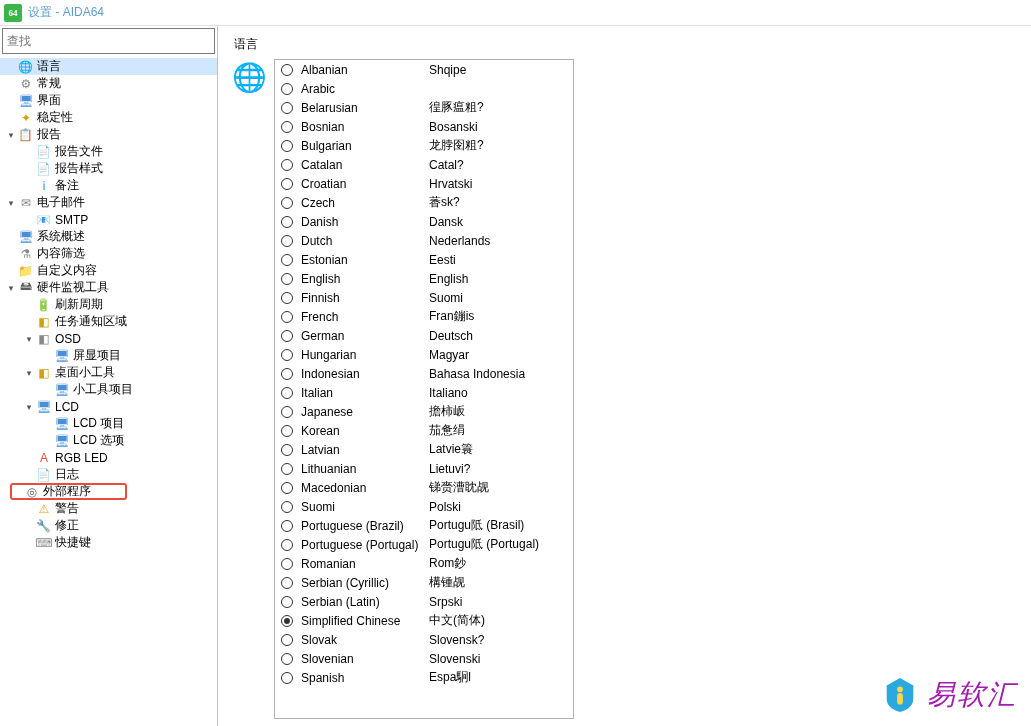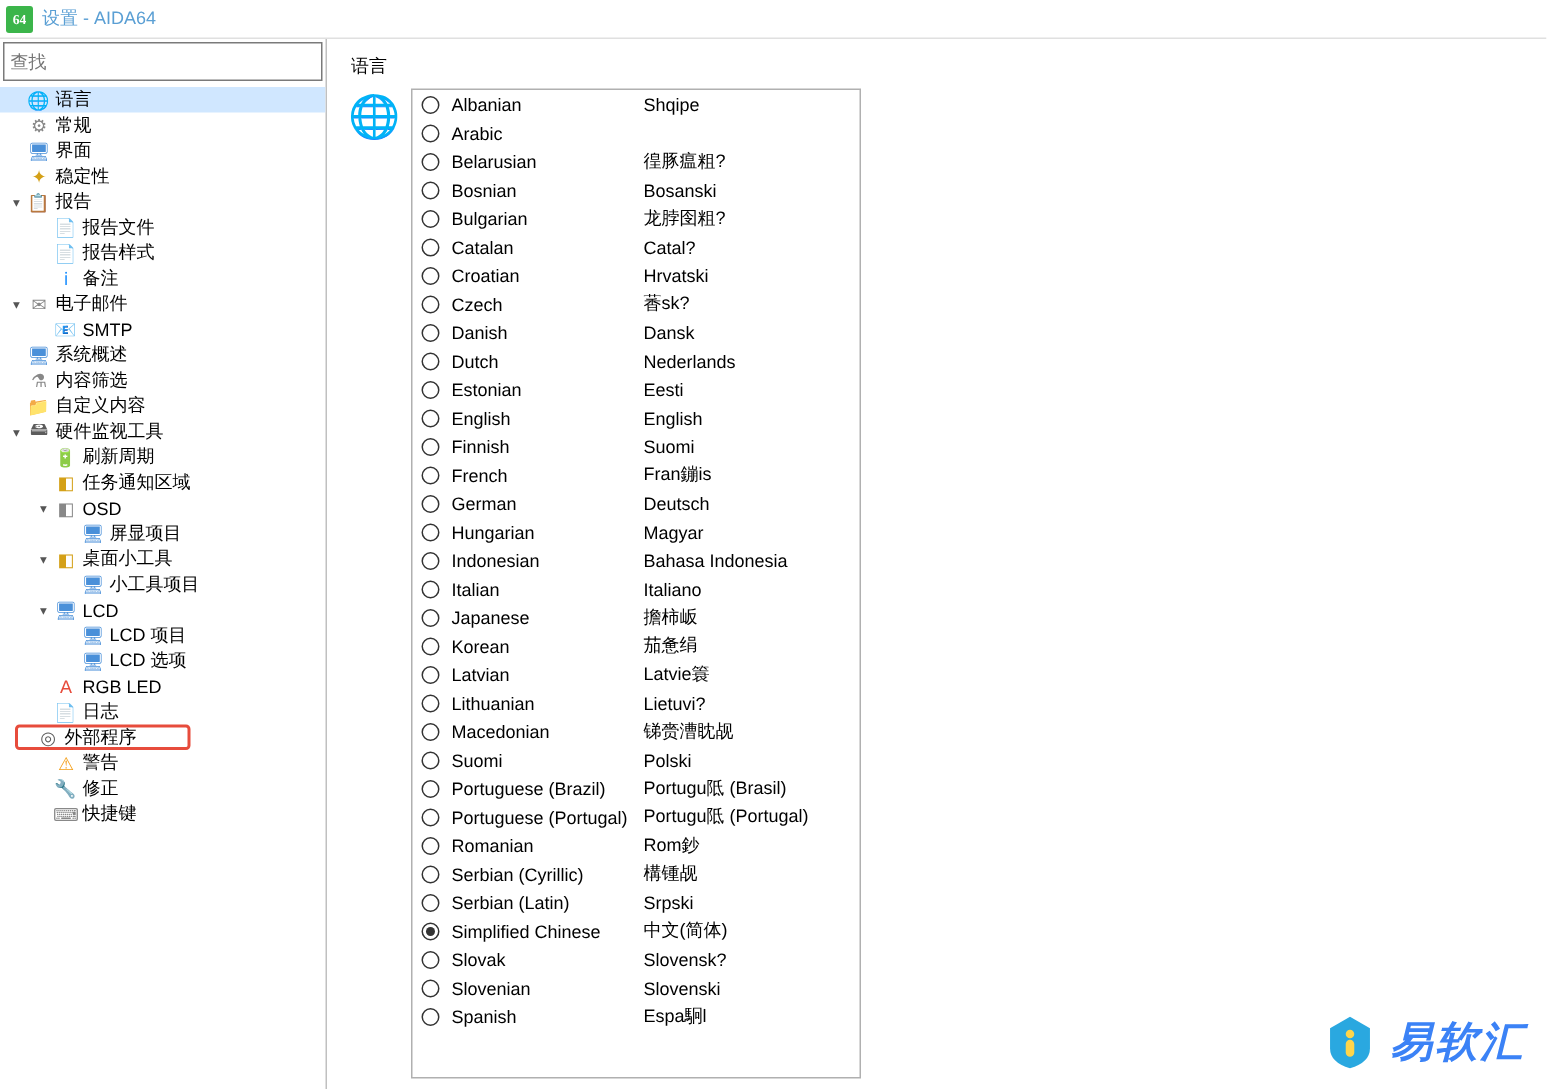--- a/index.html
+++ b/index.html
@@ -56,21 +56,21 @@
 
 .lang-list { border: 1px solid #b0b0b0; width: 300px; height: 660px; overflow-y: scroll; background: #fff; }
 .lang-row { display: flex; align-items: center; height: 19px; padding: 0 6px; }
 .lang-radio { width: 12px; height: 12px; border: 1px solid #333; border-radius: 50%; margin-right: 8px; flex-shrink: 0; position: relative; cursor: pointer; }
 .lang-radio.checked::after { content: ''; position: absolute; width: 6px; height: 6px; background: #333; border-radius: 50%; top: 2px; left: 2px; }
 .lang-name { width: 128px; font-size: 12px; }
 .lang-native { font-size: 12px; }
 
 .watermark { position: absolute; bottom: 12px; right: 14px; display: flex; align-items: center; gap: 8px; }
 .watermark-icon { width: 38px; height: 38px; }
-.watermark-text { font-size: 28px; font-weight: bold; font-style: italic; color: #3b82f6; letter-spacing: 2px; }
+.watermark-text { font-size: 28px; font-weight: normal; font-style: italic; color: #a21caf; letter-spacing: 2px; }
 
 
 .lang-list::-webkit-scrollbar { width: 16px; }
 .lang-list::-webkit-scrollbar-track { background: #f0f0f0; }
 .lang-list::-webkit-scrollbar-thumb { background: #c0c0c0; border: 1px solid #a0a0a0; }
 .lang-list::-webkit-scrollbar-button { background: #e8e8e8; height: 16px; border: 1px solid #a0a0a0; }
 </style>
 </head>
 <body>
 

